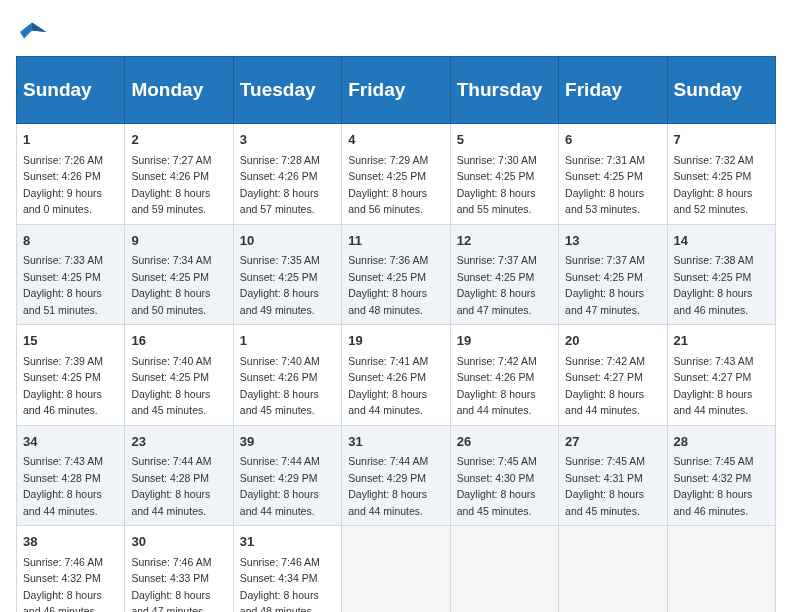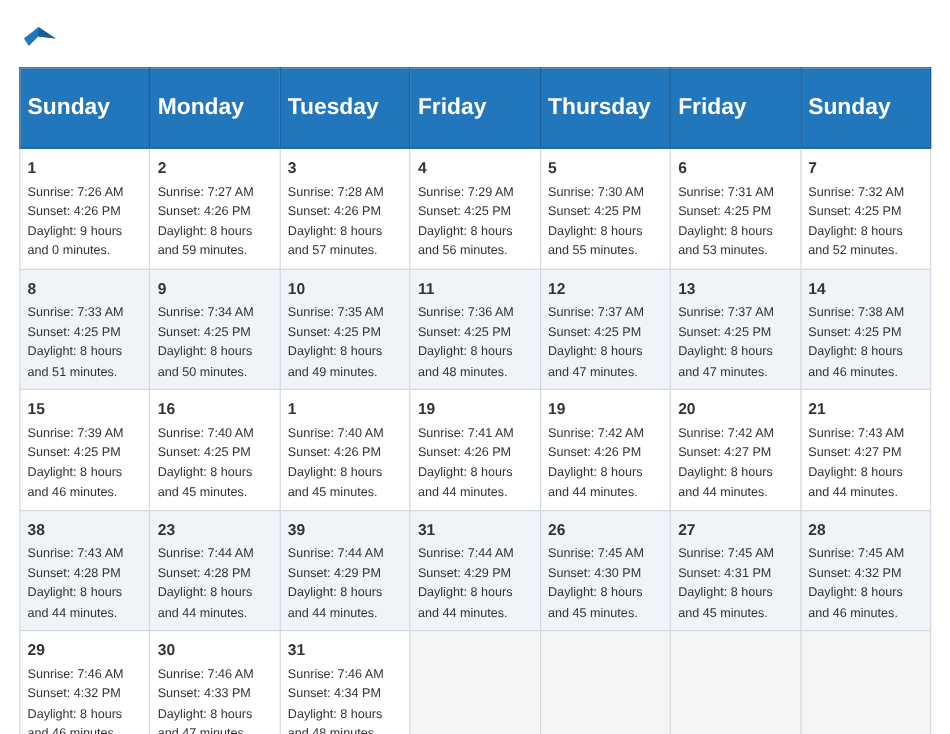--- a/index.html
+++ b/index.html
@@ -147,30 +147,30 @@
       <tr>
         <td><span class="day-number">15</span><span class="day-info">Sunrise: 7:39 AM<br>Sunset: 4:25 PM<br>Daylight: 8 hours and 46 minutes.</span></td>
         <td><span class="day-number">16</span><span class="day-info">Sunrise: 7:40 AM<br>Sunset: 4:25 PM<br>Daylight: 8 hours and 45 minutes.</span></td>
         <td><span class="day-number">1</span><span class="day-info">Sunrise: 7:40 AM<br>Sunset: 4:26 PM<br>Daylight: 8 hours and 45 minutes.</span></td>
         <td><span class="day-number">19</span><span class="day-info">Sunrise: 7:41 AM<br>Sunset: 4:26 PM<br>Daylight: 8 hours and 44 minutes.</span></td>
         <td><span class="day-number">19</span><span class="day-info">Sunrise: 7:42 AM<br>Sunset: 4:26 PM<br>Daylight: 8 hours and 44 minutes.</span></td>
         <td><span class="day-number">20</span><span class="day-info">Sunrise: 7:42 AM<br>Sunset: 4:27 PM<br>Daylight: 8 hours and 44 minutes.</span></td>
         <td><span class="day-number">21</span><span class="day-info">Sunrise: 7:43 AM<br>Sunset: 4:27 PM<br>Daylight: 8 hours and 44 minutes.</span></td>
       </tr>
       <tr>
-        <td><span class="day-number">38</span><span class="day-info">Sunrise: 7:43 AM<br>Sunset: 4:28 PM<br>Daylight: 8 hours and 44 minutes.</span></td>
+        <td><span class="day-number">34</span><span class="day-info">Sunrise: 7:43 AM<br>Sunset: 4:28 PM<br>Daylight: 8 hours and 44 minutes.</span></td>
         <td><span class="day-number">23</span><span class="day-info">Sunrise: 7:44 AM<br>Sunset: 4:28 PM<br>Daylight: 8 hours and 44 minutes.</span></td>
         <td><span class="day-number">39</span><span class="day-info">Sunrise: 7:44 AM<br>Sunset: 4:29 PM<br>Daylight: 8 hours and 44 minutes.</span></td>
         <td><span class="day-number">31</span><span class="day-info">Sunrise: 7:44 AM<br>Sunset: 4:29 PM<br>Daylight: 8 hours and 44 minutes.</span></td>
         <td><span class="day-number">26</span><span class="day-info">Sunrise: 7:45 AM<br>Sunset: 4:30 PM<br>Daylight: 8 hours and 45 minutes.</span></td>
         <td><span class="day-number">27</span><span class="day-info">Sunrise: 7:45 AM<br>Sunset: 4:31 PM<br>Daylight: 8 hours and 45 minutes.</span></td>
         <td><span class="day-number">28</span><span class="day-info">Sunrise: 7:45 AM<br>Sunset: 4:32 PM<br>Daylight: 8 hours and 46 minutes.</span></td>
       </tr>
       <tr>
-        <td><span class="day-number">29</span><span class="day-info">Sunrise: 7:46 AM<br>Sunset: 4:32 PM<br>Daylight: 8 hours and 46 minutes.</span></td>
+        <td><span class="day-number">38</span><span class="day-info">Sunrise: 7:46 AM<br>Sunset: 4:32 PM<br>Daylight: 8 hours and 46 minutes.</span></td>
         <td><span class="day-number">30</span><span class="day-info">Sunrise: 7:46 AM<br>Sunset: 4:33 PM<br>Daylight: 8 hours and 47 minutes.</span></td>
         <td><span class="day-number">31</span><span class="day-info">Sunrise: 7:46 AM<br>Sunset: 4:34 PM<br>Daylight: 8 hours and 48 minutes.</span></td>
         <td class="empty-cell"></td>
         <td class="empty-cell"></td>
         <td class="empty-cell"></td>
         <td class="empty-cell"></td>
       </tr>
     </tbody>
 </table>
 

